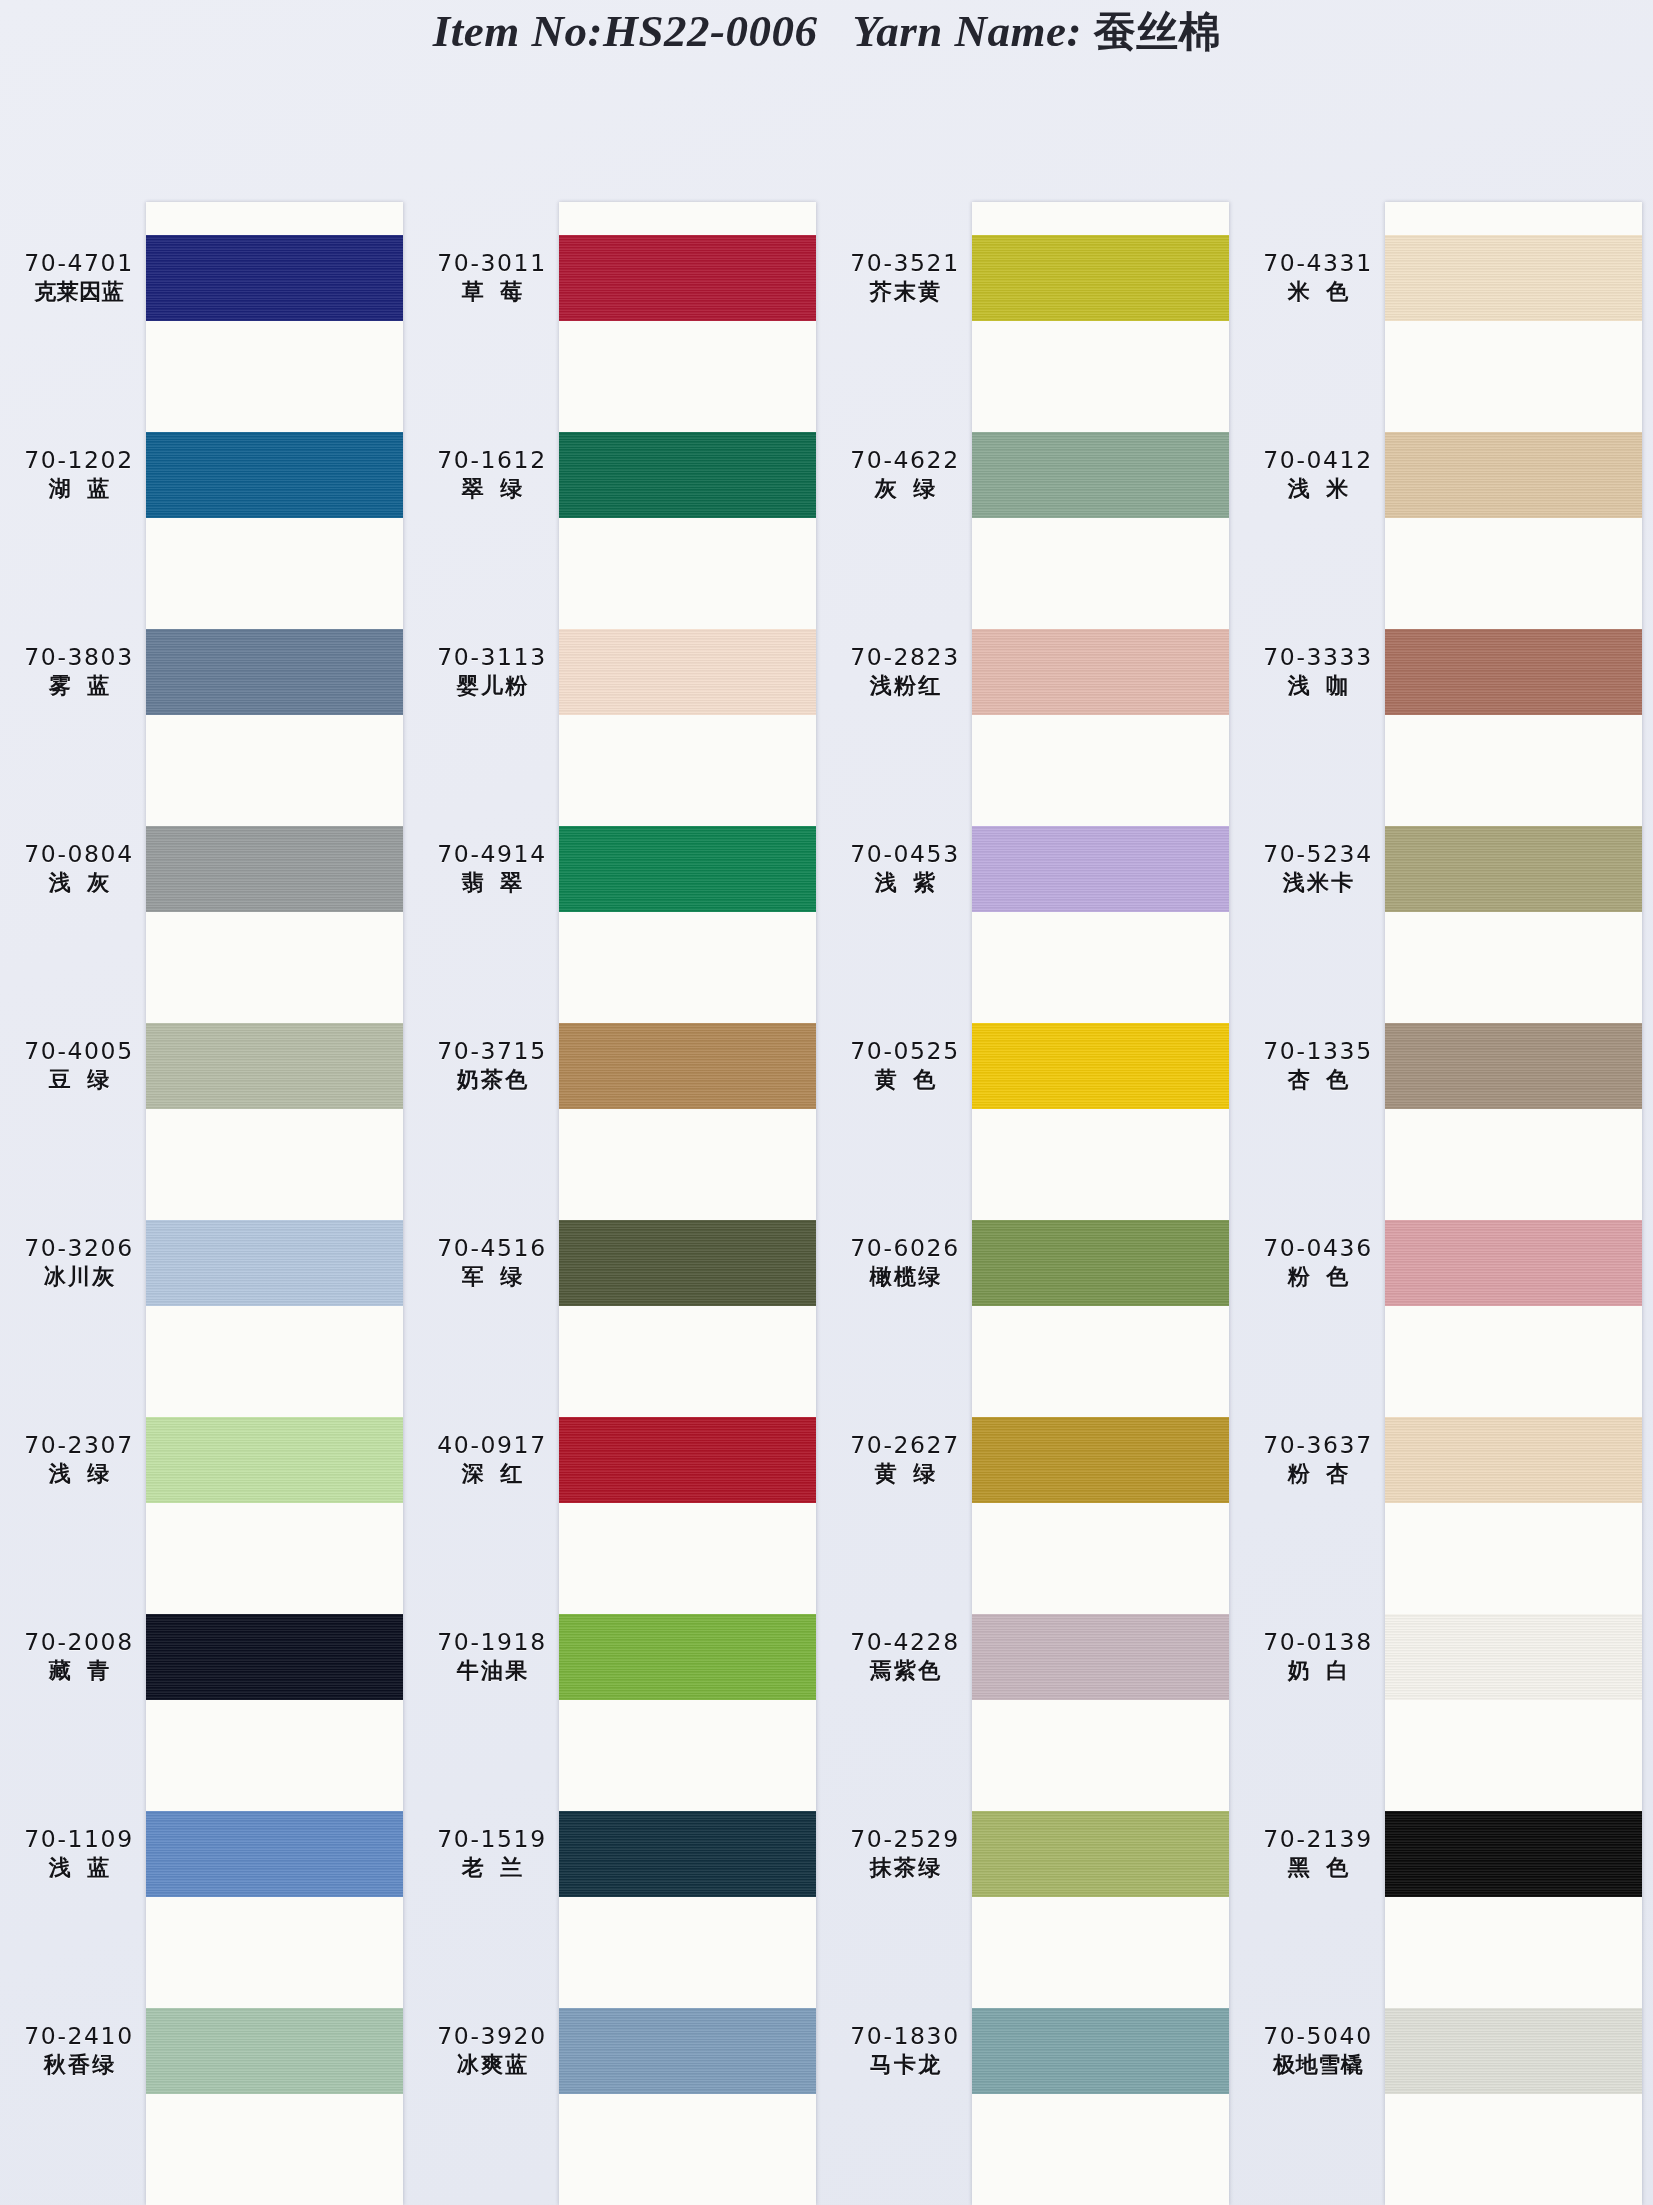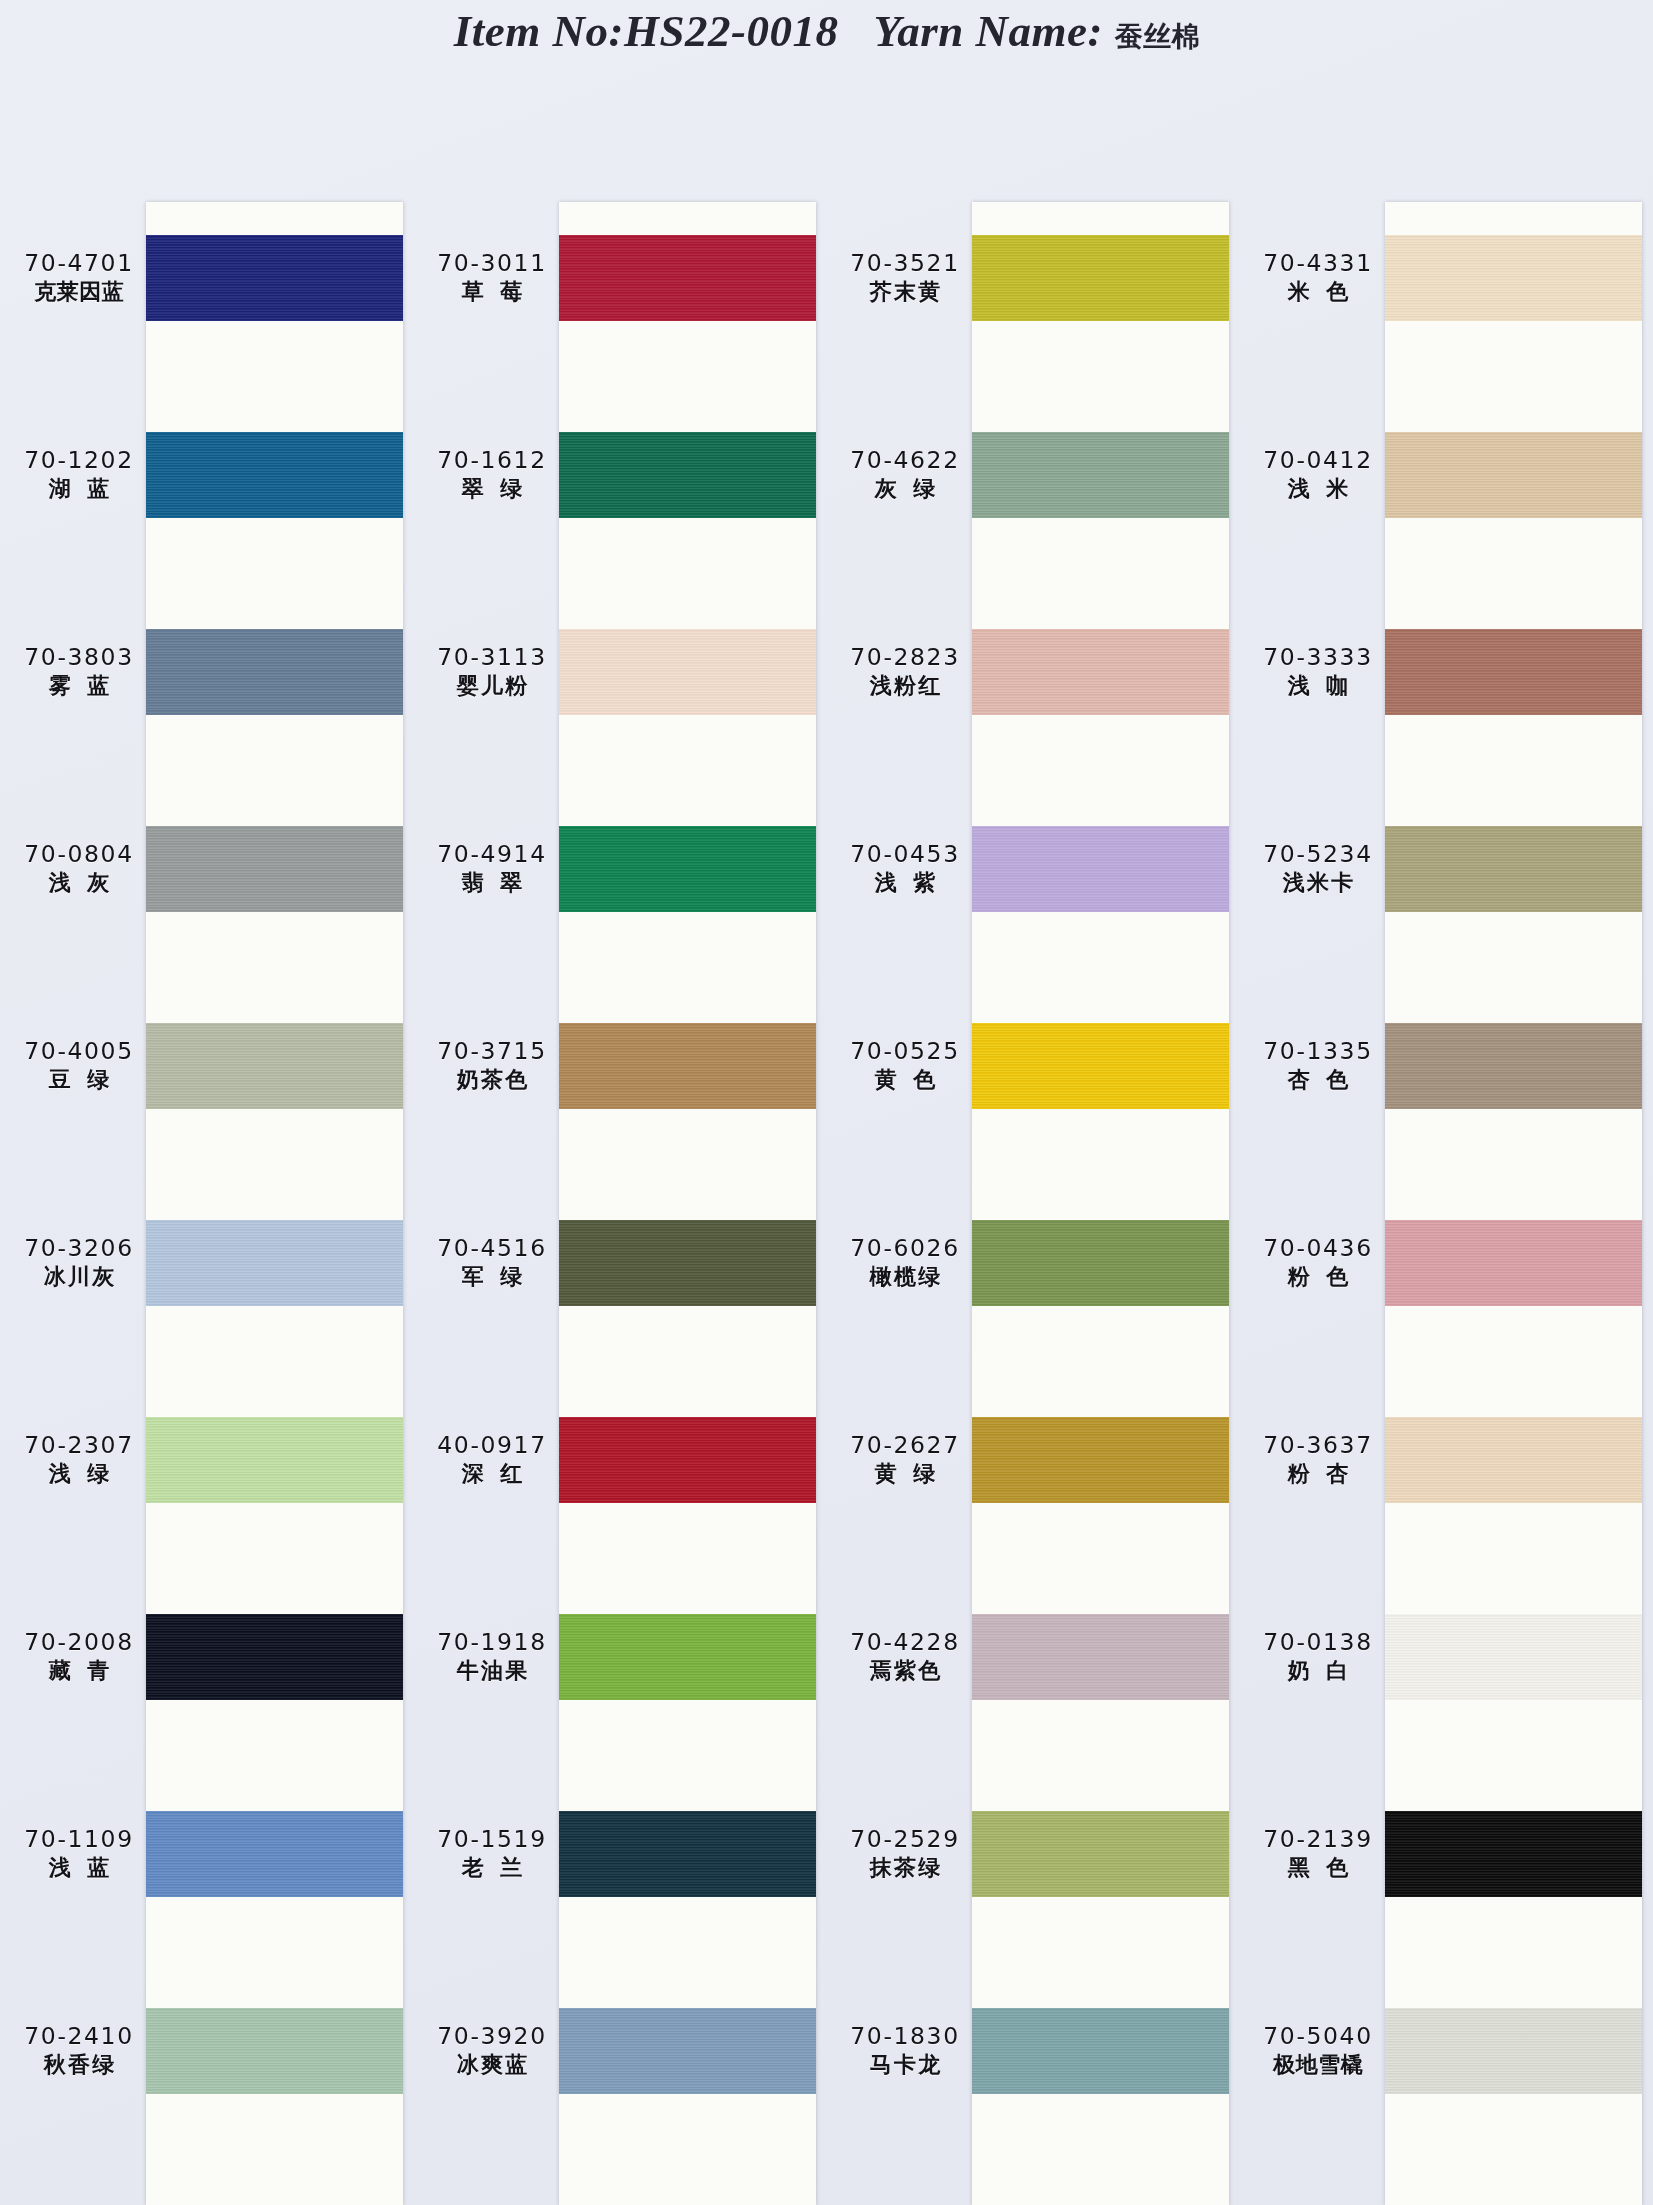--- a/index.html
+++ b/index.html
@@ -41,21 +41,21 @@
     font-size: 45px;
     letter-spacing: 0.5px;
     white-space: nowrap;
     line-height: 1.05;
   }
   #title-line .gap { display:inline-block; width:35px; }
   #title-line .cn {
     font-style: normal;
     font-family: Liberation Mono, monospace;
     font-weight: bold;
-    font-size: 28px;
+    font-size: 42px;
   }
   .sub-line {
     font-family: "Liberation Serif", "DejaVu Serif", serif;
     font-style: italic;
     font-weight: bold;
     font-size: 31px;
     letter-spacing: 0.3px;
     white-space: nowrap;
     line-height: 1.3;
     margin-top: 3.3px;
@@ -163,21 +163,21 @@
   .name.n3 { letter-spacing: 2.2px;  padding-left: 2.2px;  }
   .name.n4 { letter-spacing: 0.5px;  padding-left: 0.5px;  }
 </style>
 </head>
 <body>
 
 <div id="card">
 
   <div id="header">
     <div id="title-line">
-      <span>Item No:</span><span>HS22-0018</span><span class="gap"></span><span>Yarn Name:</span> <span class="cn">蚕丝棉</span>
+      <span>Item No:</span><span>HS22-0006</span><span class="gap"></span><span>Yarn Name:</span> <span class="cn">蚕丝棉</span>
     </div>
   </div>
 
   <div id="columns">
       <div class="column">
         <div class="labels">
           <div class="label">
             <div class="code">70-4701</div>
             <div class="name n4">克莱因蓝</div>
           </div>

